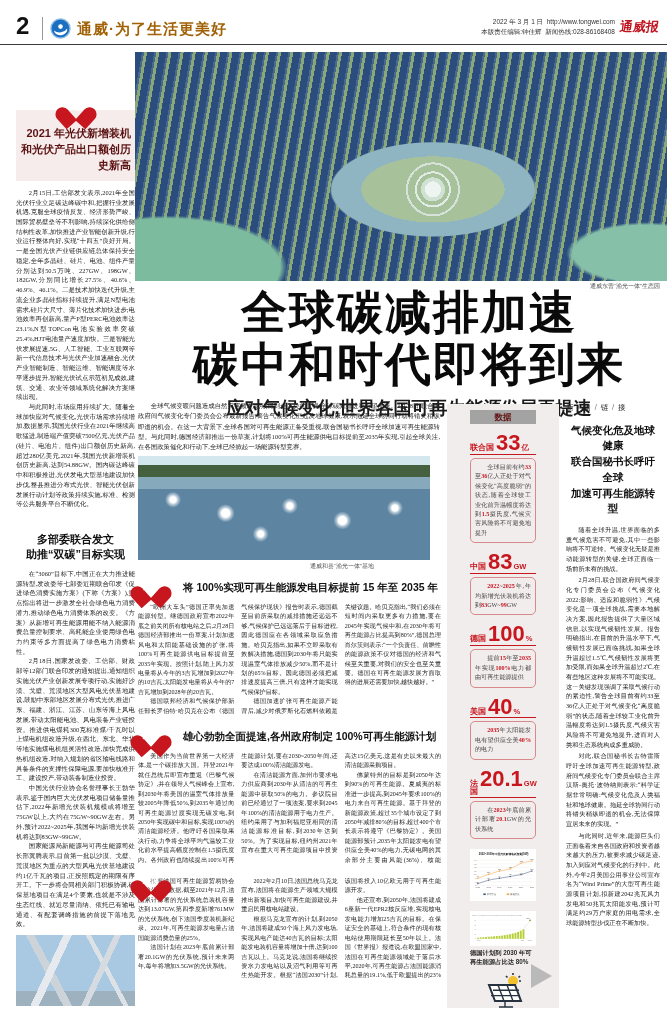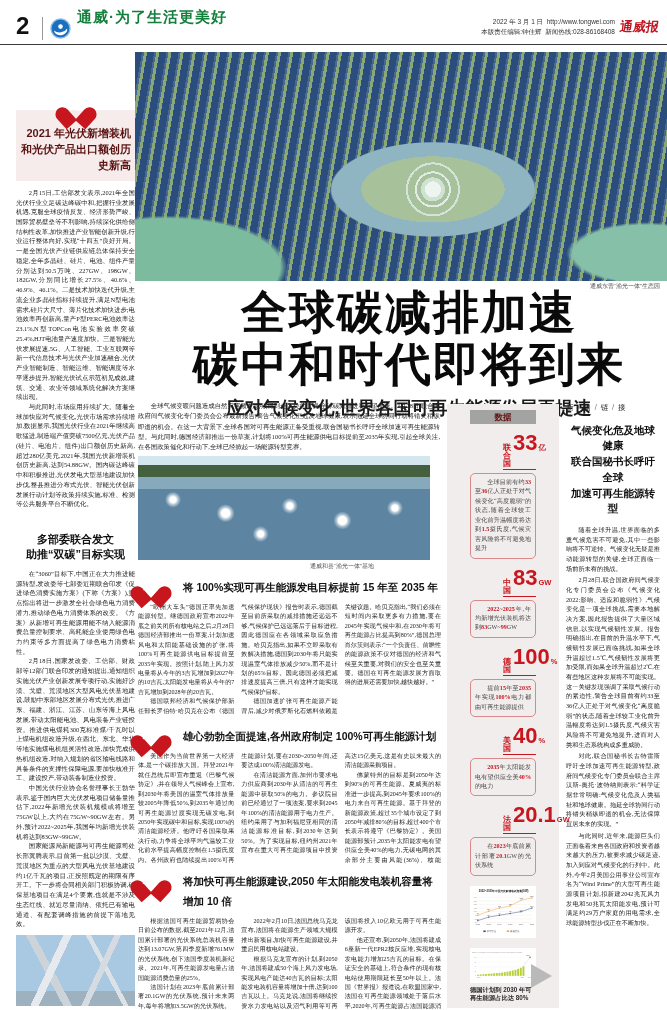--- a/index.html
+++ b/index.html
@@ -2,21 +2,21 @@
 <html><head>
 <meta charset="utf-8">
 <style>
   html,body{margin:0;padding:0;background:#e9e9e9;}
   .page{position:relative;width:667px;height:1010px;background:#fff;overflow:hidden;
         font-family:"Liberation Serif",serif;color:#222;}
   
   .hdr-num{position:absolute;left:16px;top:14px;font:700 24px/1 "Liberation Sans",sans-serif;color:#111;}
   .hdr-vline{position:absolute;left:42px;top:17px;height:23px;border-left:1px solid #999;}
   .hdr-logo{position:absolute;left:50px;top:18px;width:21px;height:21px;}
-  .hdr-slogan{position:absolute;left:77px;top:9px;font:900 15px/1 "Liberation Sans",sans-serif;letter-spacing:1px;color:#15803d;}
+  .hdr-slogan{position:absolute;left:77px;top:21px;font:900 15px/1 "Liberation Sans",sans-serif;letter-spacing:1px;color:#a16207;}
   .hdr-right{position:absolute;right:52px;top:17px;text-align:right;font:400 6.5px/1.6 "Liberation Sans",sans-serif;color:#333;}
   .hdr-brand{position:absolute;right:8px;top:20px;font:900 13px/1 "Liberation Serif",serif;color:#c01420;transform:skewX(-8deg);}
   .hdr-rule{position:absolute;left:0;top:44px;width:667px;border-top:1.5px solid #3a3a3a;}
   
   .top-photo{position:absolute;left:135px;top:52px;width:532px;height:229px;
     background:
       radial-gradient(circle at 56% 60%, #eef5f1 0 8px, #cfe2d4 8px 12px, rgba(0,0,0,0) 12px),
       radial-gradient(circle at 56% 60%, rgba(0,0,0,0) 0 16px, #e2ece6 16px 18px, rgba(0,0,0,0) 18px 25px, #d5e3da 25px 27px, rgba(0,0,0,0) 27px),
       radial-gradient(ellipse at 56% 60%, #a7c29a 0 17%, #8fb4c2 17% 24%, rgba(0,0,0,0) 24.5%),
       radial-gradient(ellipse at 6% 94%, #7cbb9e 0 16%, rgba(0,0,0,0) 17%),
@@ -67,21 +67,21 @@
   .section .heart{left:0;top:0;}
   .cols3{margin-top:5px;column-count:3;column-gap:7px;font-size:6.1px;line-height:1.55;overflow:hidden;}
   .sec-de{top:578px;} .sec-de .cols3{height:114px;}
   .sec-us{top:727px;} .sec-us .cols3{height:114px;}
   .sec-fr{top:872px;} .sec-fr .cols3{height:108px;}
   
   .data-panel{position:absolute;left:447px;top:404px;width:112px;height:604px;background:#f2eded;
       padding:6px 23px;box-sizing:border-box;font-family:"Liberation Sans",sans-serif;}
   .dp-header{background:#a3a3a3;color:#641313;font:700 8.5px/14px "Liberation Sans",sans-serif;text-align:center;}
   .stat{margin-top:9px;}
-  .stat-head{border-bottom:1px solid #c8161e;padding-bottom:1px;display:flex;align-items:baseline;margin-left:33px;}
+  .stat-head{border-bottom:1px solid #c8161e;padding-bottom:1px;display:flex;align-items:baseline;}
   .stat-label{font:700 8px/1 "Liberation Sans",sans-serif;color:#c8161e;}
   .stat-value{font:700 22px/0.9 "Liberation Sans",sans-serif;color:#c8161e;margin-left:2px;}
   .stat-unit{font:700 7.5px/1 "Liberation Sans",sans-serif;color:#c8161e;margin-left:1px;}
   .stat-box{border:1px solid #d8898b;border-radius:5px;margin-top:3px;padding:4px 4px;
       font:400 6.1px/1.55 "Liberation Serif",serif;color:#444;text-align:justify;text-indent:2em;}
   .hl{color:#c8161e;font-weight:700;}
   .chart-box{background:#fff;margin-top:10px;padding:2px 1px;}
   .chart-box svg{display:block;width:100%;}
   .dp-cap{margin-top:3px;font:700 6.3px/1.4 "Liberation Sans",sans-serif;color:#2a2a2a;}
   .dp-icon{margin:7px auto 0;display:block;width:48px;height:36px;}
@@ -171,21 +171,20 @@
     <div class="cols3">
         <p>美国作为当前世界第一大经济体,是一个碳排放大国。拜登2021年就任总统后即宣布重返《巴黎气候协定》,并在领导人气候峰会上宣布,到2030年将美国的温室气体排放量较2005年降低50%,到2035年通过向可再生能源过渡实现无碳发电,到2050年实现碳中和目标,实现100%的清洁能源经济。他呼吁各国采取果决行动,力争将全球平均气温较工业化前水平提高幅度控制在1.5摄氏度内。各州政府也陆续提出100%可再生能源计划,要在2030~2050年间,还要达成100%清洁能源发电。</p>
         <p>在清洁能源方面,加州市要求电力供应商到2030年从清洁的可再生能源中获取50%的电力。参议院目前已经通过了一项法案,要求到2045年100%的清洁能源用于电力生产。纽约采用了与加利福尼亚相同的清洁能源标准目标,到2030年达到50%。为了实现目标,纽约州2021年宣布在重大可再生能源项目中投资高达15亿美元,这是有史以来最大的清洁能源采购项目。</p>
         <p>佛蒙特州的目标是到2050年达到90%的可再生能源。夏威夷的标准进一步提高,到2045年要求100%的电力来自可再生能源。基于拜登的新能源政策,超过35个城市设定了到2050年减排80%的目标,超过400个市长表示将遵守《巴黎协定》。美国能源部预计,2035年太阳能发电有望供应全美40%的电力,无碳电网的其余部分主要由风能(36%)、核能(11%~13%)、水力发电(5%~6%)和生物能源/地热(1%)提供。</p>
       </div>
   </div>
   <div class="section sec-fr">
     <span class="heart">
         <b>法国</b>
       </span>
-    <h2>将加快可再生能源建设,2050 年太阳能发电装机容量将增加 10 倍</h2>
     <div class="cols3">
         <p>根据法国可再生能源贸易协会日前公布的数据,截至2021年12月,法国累计部署的光伏系统总装机容量达到13.07GW,第四季度新增761MW的光伏系统,创下法国季度装机新纪录。2021年,可再生能源发电量占法国能源消费总量的25%。</p>
         <p>法国计划在2023年底前累计部署20.1GW的光伏系统,预计未来两年,每年将增加3.5GW的光伏系统。</p>
         <p>2022年2月10日,法国总统马克龙宣布,法国将在能源生产领域大规模推出新项目,加快可再生能源建设,并重启民用核电站建设。</p>
         <p>根据马克龙宣布的计划,到2050年,法国将建成50个海上风力发电场,实现风电产能达40吉瓦的目标;太阳能发电装机容量将增加十倍,达到100吉瓦以上。马克龙说,法国将继续投资水力发电站以及沼气利用等可再生热能开发。根据“法国2030”计划,该国将投入10亿欧元用于可再生能源开发。</p>
         <p>他还宣布,到2050年,法国将建成6座新一代EPR2核反应堆,实现核电发电能力增加25吉瓦的目标。在保证安全的基础上,符合条件的现有核电站使用期限延长至50年以上。法国《世界报》报道说,在欧盟国家中,法国在可再生能源领域处于落后水平,2020年,可再生能源占法国能源消耗总量的19.1%,低于欧盟提出的23%的目标,法国是欧盟国家中唯一未达标的。</p>
       </div>
   </div>
 
   <div class="data-panel">

